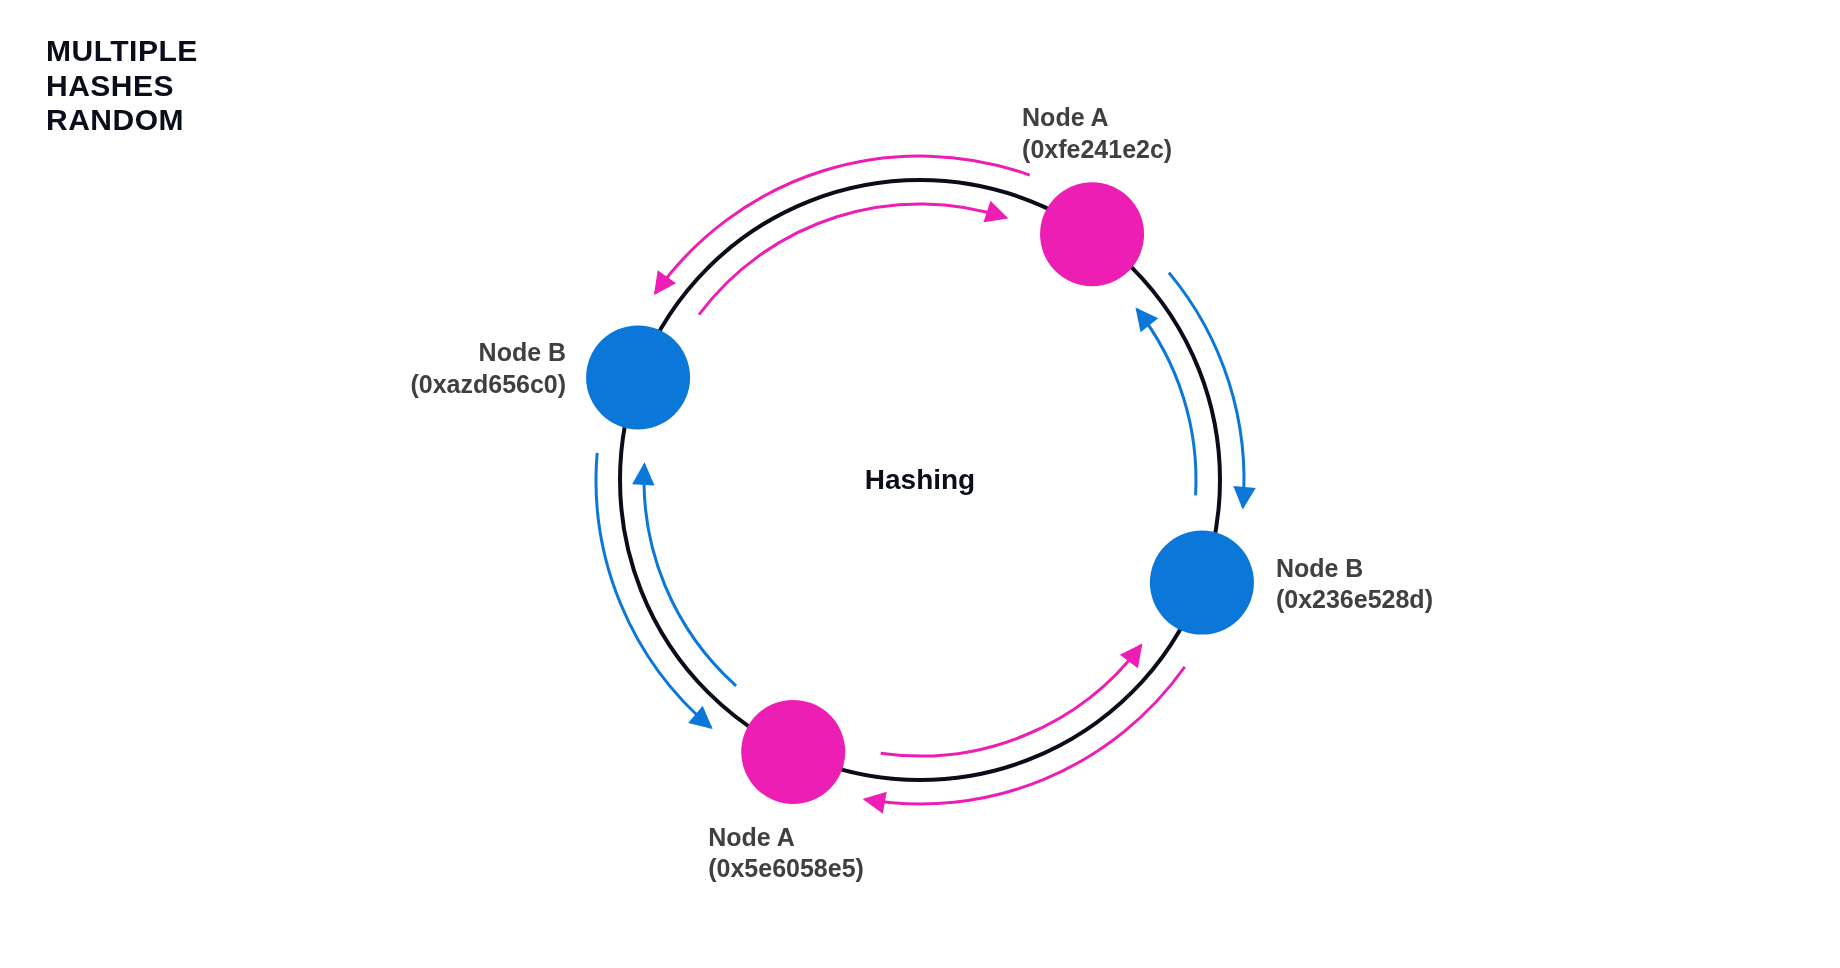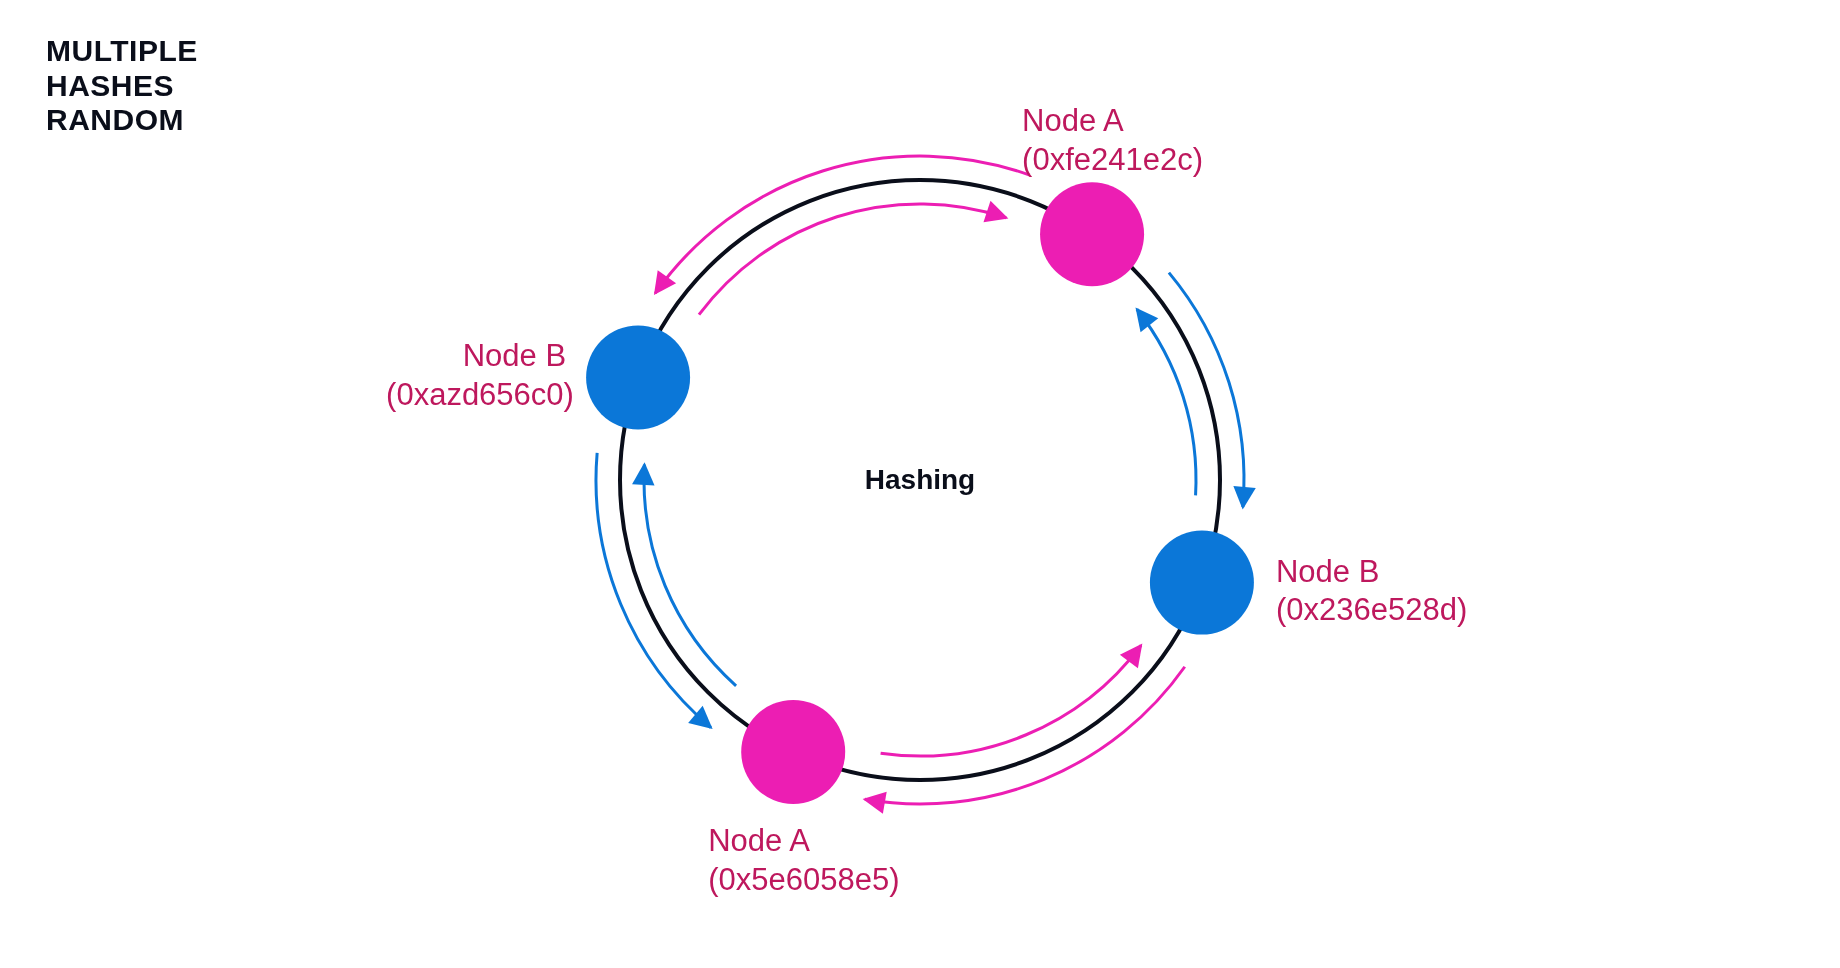--- a/index.html
+++ b/index.html
@@ -25,23 +25,23 @@
   .center-label {
     position: absolute;
     font-size: 28px;
     font-weight: 600;
     color: #0a0e1a;
     transform: translate(-50%, -50%);
     text-align: center;
   }
   .node-label {
     position: absolute;
-    font-size: 31px;
-    font-weight: 400;
-    color: #be185d;
+    font-size: 25px;
+    font-weight: 700;
+    color: #404040;
     line-height: 1.25;
   }
   svg.canvas {
     position: absolute;
     top: 0;
     left: 0;
   }
 </style>
 </head>
 <body>

